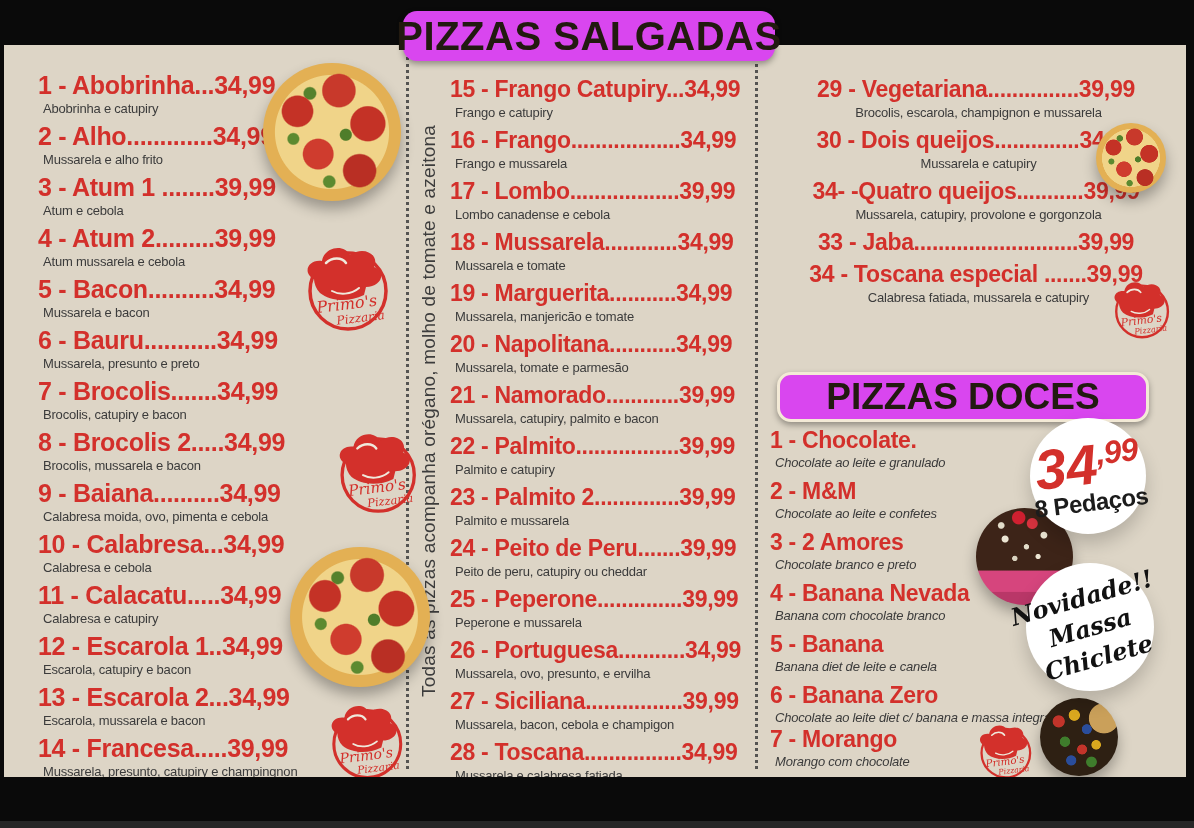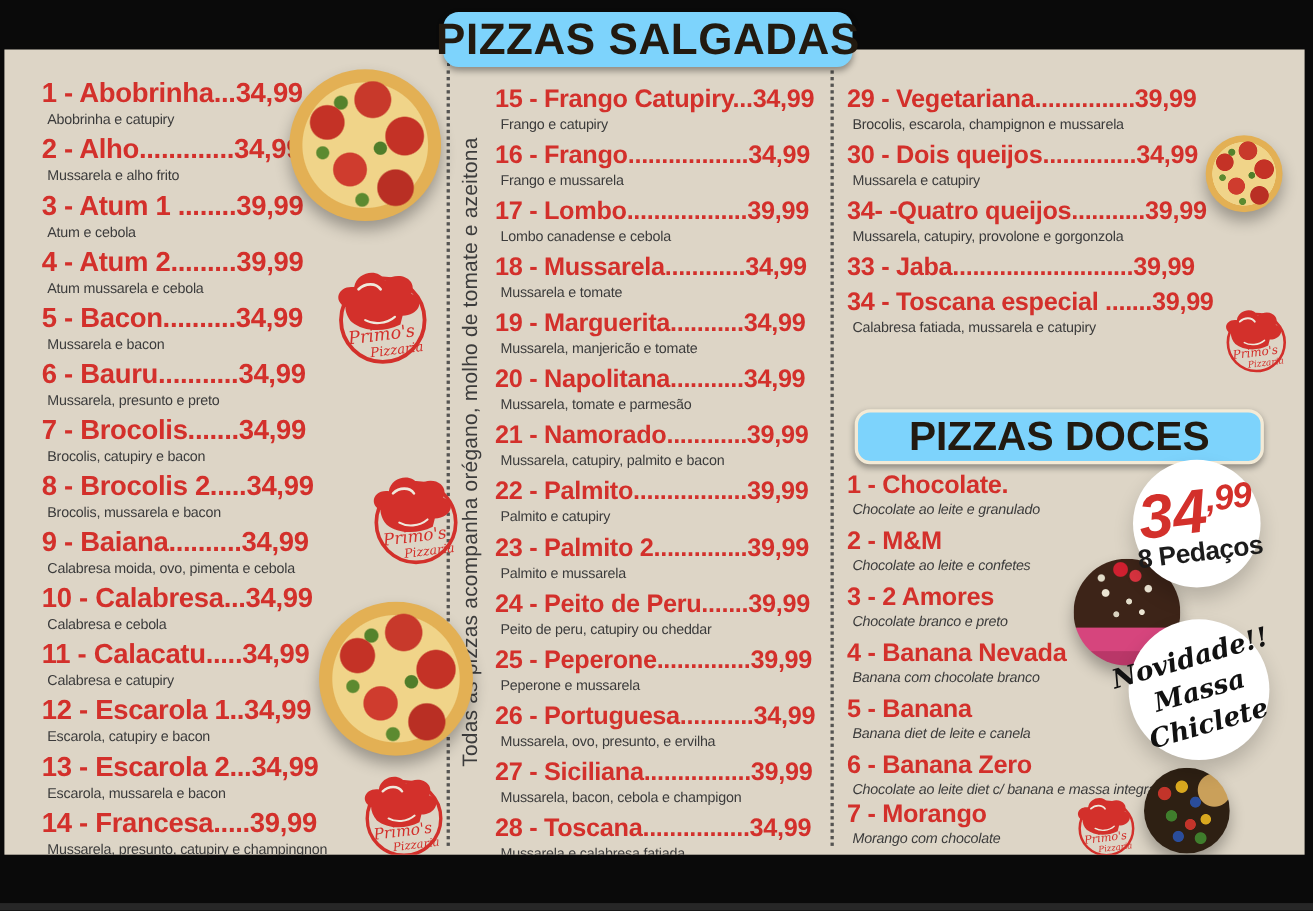--- a/index.html
+++ b/index.html
@@ -11,30 +11,30 @@
   #content{position:absolute;left:4px;top:45px;width:1182px;height:732px;
            background:#ddd5c6;overflow:hidden;}
 
   
   .fold-line{position:absolute;top:12px;height:712px;width:0;border-left:3px dotted #3e3e3e;opacity:.85;}
   #fold-1{left:402px;}
   #fold-2{left:751px;}
 
   
   .banner{position:absolute;display:flex;align-items:center;justify-content:center;
-          background:#7dd3fc;border-radius:14px;color:#221a10;font-weight:700;
+          background:#d946ef;border-radius:14px;color:#221a10;font-weight:700;
           box-shadow:0 3px 6px rgba(0,0,0,.35);white-space:nowrap;}
   #banner-salgadas{left:403px;top:11px;width:372px;height:50px;font-size:40px;letter-spacing:.5px;}
   #banner-doces{left:773px;top:327px;width:366px;height:44px;font-size:37px;border:3px solid #f3ead6;}
 
   
   .menu-col{position:absolute;}
   #col-1{left:34px;top:27px;width:368px;}
   #col-2{left:446px;top:31px;width:302px;}
-  #col-3-salgadas{left:766px;top:31px;width:412px;}
+  #col-3-salgadas{left:766px;top:31px;width:412px;text-align:center;}
   #col-3-doces{left:766px;top:383px;width:412px;}
 
   .menu-item{margin-bottom:5px;}
   .item-title{font-weight:700;color:#d3302b;font-size:23px;line-height:27px;
               letter-spacing:-.3px;white-space:nowrap;}
   #col-1 .item-title{font-size:25px;}
   .item-desc{color:#3b3b3b;font-size:13px;line-height:19px;padding-left:5px;
              letter-spacing:-.2px;white-space:nowrap;}
   .item-note{color:#3b3b3b;font-size:15px;line-height:16px;padding-left:14px;white-space:nowrap;}
   #col-3-doces .item-title{line-height:25px;}

